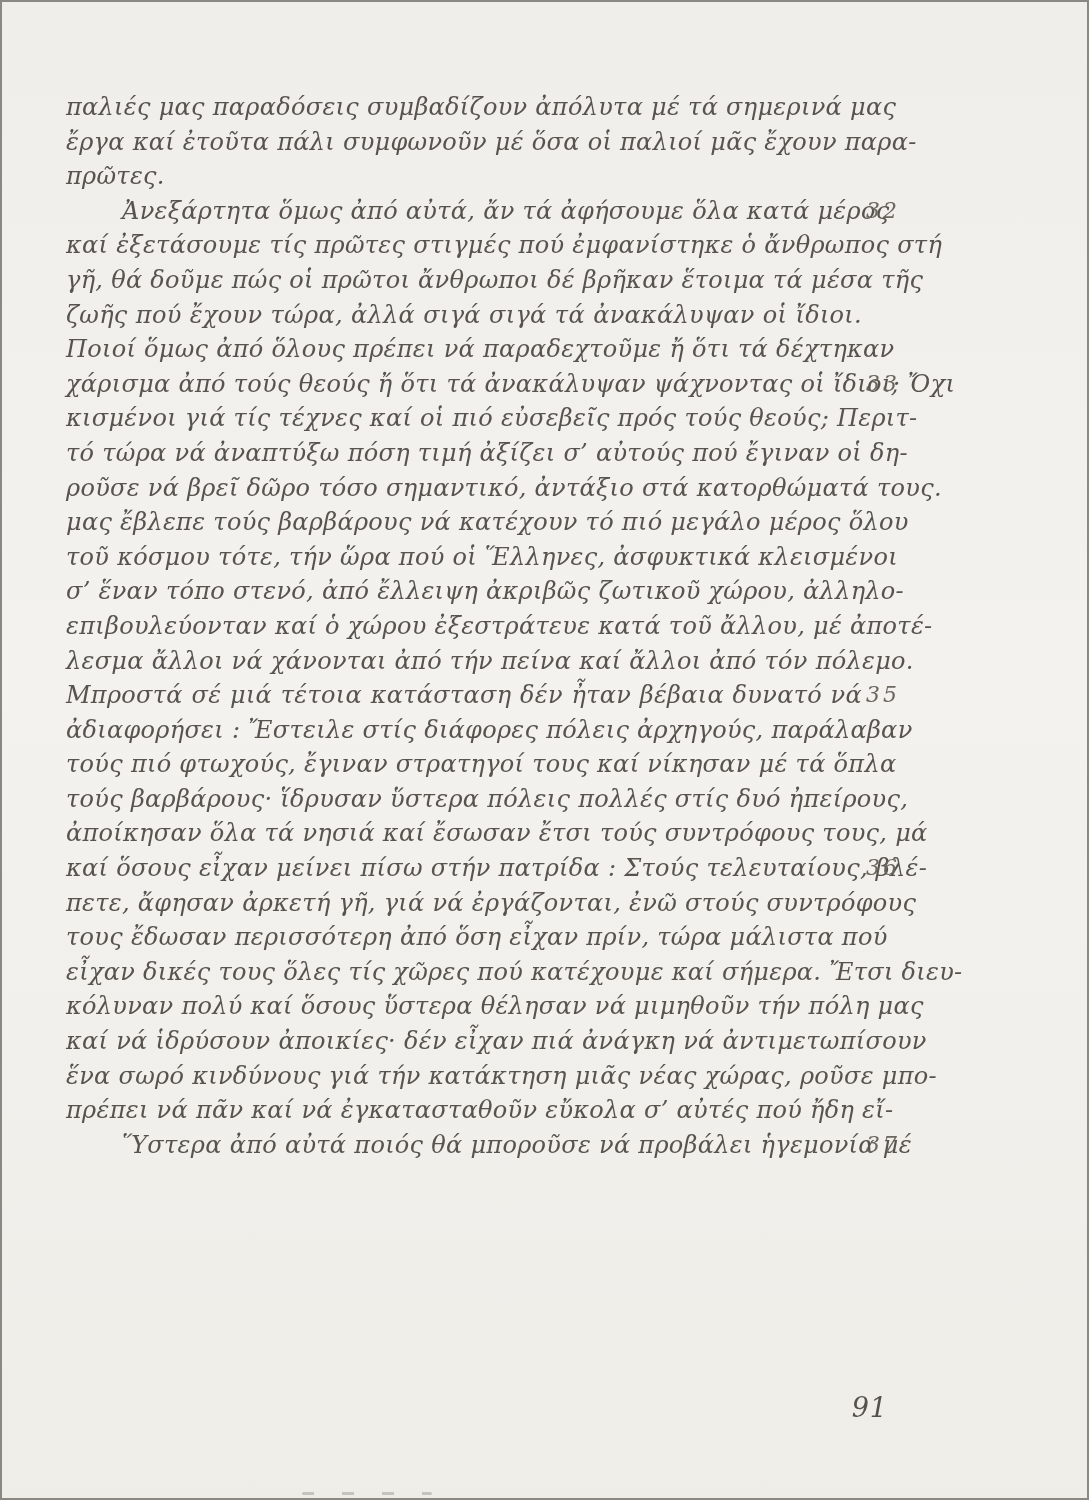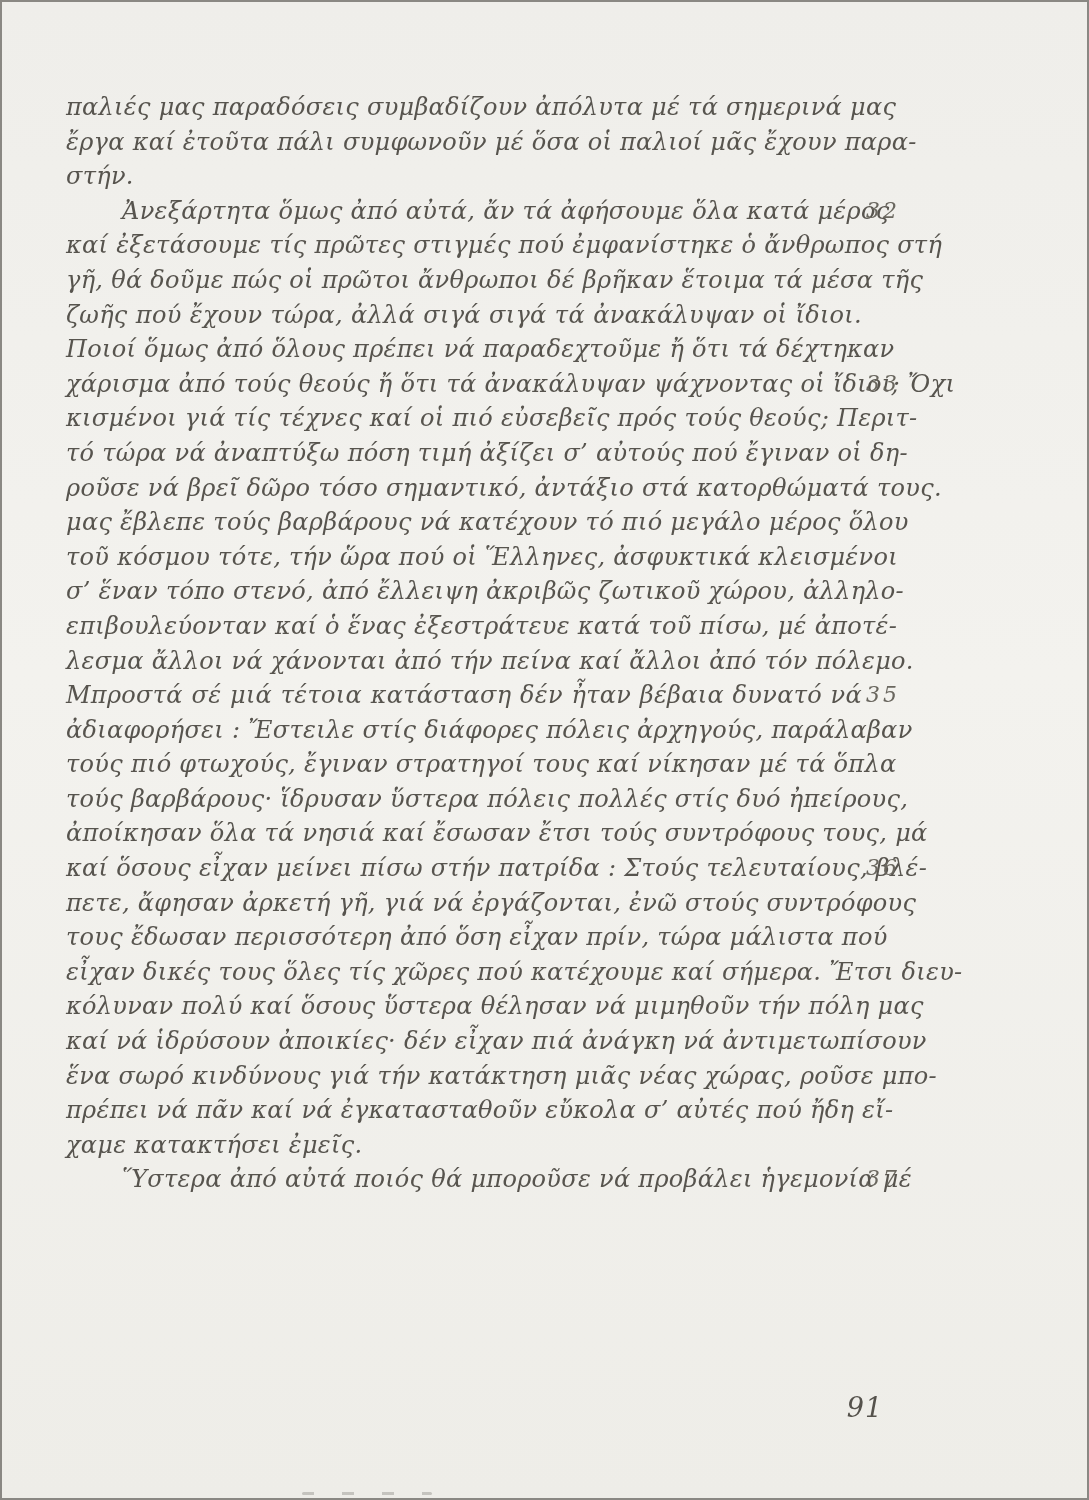--- a/index.html
+++ b/index.html
@@ -52,21 +52,21 @@
     font-size: 22px;
     letter-spacing: 3px;
     color: #6a675f;
     margin-left: 20px;
   }
   .page-number {
     position: absolute;
     top: 1390px;
     left: 840px;
     width: 46px;
-    text-align: center;
+    text-align: right;
     font-size: 27px;
     letter-spacing: 1px;
     color: #55524c;
   }
   .scan-noise {
     position: absolute;
     left: 300px;
     bottom: 3px;
     width: 130px;
     height: 3px;
@@ -74,46 +74,45 @@
     border-radius: 2px;
   }
 </style>
 </head>
 <body>
 
 <div class="scan-page">
   <div class="text-block" id="text-block">
       <div class="line">παλιές μας παραδόσεις συμβαδίζουν ἀπόλυτα μέ τά σημερινά μας</div>
       <div class="line">ἔργα καί ἐτοῦτα πάλι συμφωνοῦν μέ ὅσα οἱ παλιοί μᾶς ἔχουν παρα-</div>
-      <div class="line para-end">στήν.</div>
+      <div class="line para-end">πρῶτες.</div>
       <div class="line indent">Ἀνεξάρτητα ὅμως ἀπό αὐτά, ἄν τά ἀφήσουμε ὅλα κατά μέρος<span class="margin-num">32</span></div>
       <div class="line">καί ἐξετάσουμε τίς πρῶτες στιγμές πού ἐμφανίστηκε ὁ ἄνθρωπος στή</div>
       <div class="line">γῆ, θά δοῦμε πώς οἱ πρῶτοι ἄνθρωποι δέ βρῆκαν ἕτοιμα τά μέσα τῆς</div>
       <div class="line">ζωῆς πού ἔχουν τώρα, ἀλλά σιγά σιγά τά ἀνακάλυψαν οἱ ἴδιοι.</div>
       <div class="line">Ποιοί ὅμως ἀπό ὅλους πρέπει νά παραδεχτοῦμε ἤ ὅτι τά δέχτηκαν</div>
       <div class="line">χάρισμα ἀπό τούς θεούς ἤ ὅτι τά ἀνακάλυψαν ψάχνοντας οἱ ἴδιοι; Ὄχι<span class="margin-num">33</span></div>
       <div class="line">κισμένοι γιά τίς τέχνες καί οἱ πιό εὐσεβεῖς πρός τούς θεούς; Περιτ-</div>
       <div class="line">τό τώρα νά ἀναπτύξω πόση τιμή ἀξίζει σ’ αὐτούς πού ἔγιναν οἱ δη-</div>
       <div class="line">ροῦσε νά βρεῖ δῶρο τόσο σημαντικό, ἀντάξιο στά κατορθώματά τους.</div>
       <div class="line">μας ἔβλεπε τούς βαρβάρους νά κατέχουν τό πιό μεγάλο μέρος ὅλου</div>
       <div class="line">τοῦ κόσμου τότε, τήν ὥρα πού οἱ Ἕλληνες, ἀσφυκτικά κλεισμένοι</div>
       <div class="line">σ’ ἕναν τόπο στενό, ἀπό ἔλλειψη ἀκριβῶς ζωτικοῦ χώρου, ἀλληλο-</div>
-      <div class="line">επιβουλεύονταν καί ὁ ἕνας ἐξεστράτευε κατά τοῦ πίσω, μέ ἀποτέ-</div>
+      <div class="line">επιβουλεύονταν καί ὁ χώρου ἐξεστράτευε κατά τοῦ ἄλλου, μέ ἀποτέ-</div>
       <div class="line">λεσμα ἄλλοι νά χάνονται ἀπό τήν πείνα καί ἄλλοι ἀπό τόν πόλεμο.</div>
       <div class="line">Μπροστά σέ μιά τέτοια κατάσταση δέν ἦταν βέβαια δυνατό νά<span class="margin-num">35</span></div>
       <div class="line">ἀδιαφορήσει : Ἔστειλε στίς διάφορες πόλεις ἀρχηγούς, παράλαβαν</div>
       <div class="line">τούς πιό φτωχούς, ἔγιναν στρατηγοί τους καί νίκησαν μέ τά ὅπλα</div>
       <div class="line">τούς βαρβάρους· ἵδρυσαν ὕστερα πόλεις πολλές στίς δυό ἠπείρους,</div>
       <div class="line">ἀποίκησαν ὅλα τά νησιά καί ἔσωσαν ἔτσι τούς συντρόφους τους, μά</div>
       <div class="line">καί ὅσους εἶχαν μείνει πίσω στήν πατρίδα : Στούς τελευταίους, βλέ-<span class="margin-num">36</span></div>
       <div class="line">πετε, ἄφησαν ἀρκετή γῆ, γιά νά ἐργάζονται, ἐνῶ στούς συντρόφους</div>
       <div class="line">τους ἔδωσαν περισσότερη ἀπό ὅση εἶχαν πρίν, τώρα μάλιστα πού</div>
       <div class="line">εἶχαν δικές τους ὅλες τίς χῶρες πού κατέχουμε καί σήμερα. Ἔτσι διευ-</div>
       <div class="line">κόλυναν πολύ καί ὅσους ὕστερα θέλησαν νά μιμηθοῦν τήν πόλη μας</div>
       <div class="line">καί νά ἱδρύσουν ἀποικίες· δέν εἶχαν πιά ἀνάγκη νά ἀντιμετωπίσουν</div>
       <div class="line">ἕνα σωρό κινδύνους γιά τήν κατάκτηση μιᾶς νέας χώρας, ροῦσε μπο-</div>
       <div class="line">πρέπει νά πᾶν καί νά ἐγκατασταθοῦν εὔκολα σ’ αὐτές πού ἤδη εἴ-</div>
-      <div class="line para-end">χαμε κατακτήσει ἐμεῖς.</div>
       <div class="line indent">Ὕστερα ἀπό αὐτά ποιός θά μποροῦσε νά προβάλει ἡγεμονία μέ<span class="margin-num">37</span></div>
     </div>
   <div class="page-number">91</div>
   <div class="scan-noise"></div>
 </div>
 
 </body></html>

